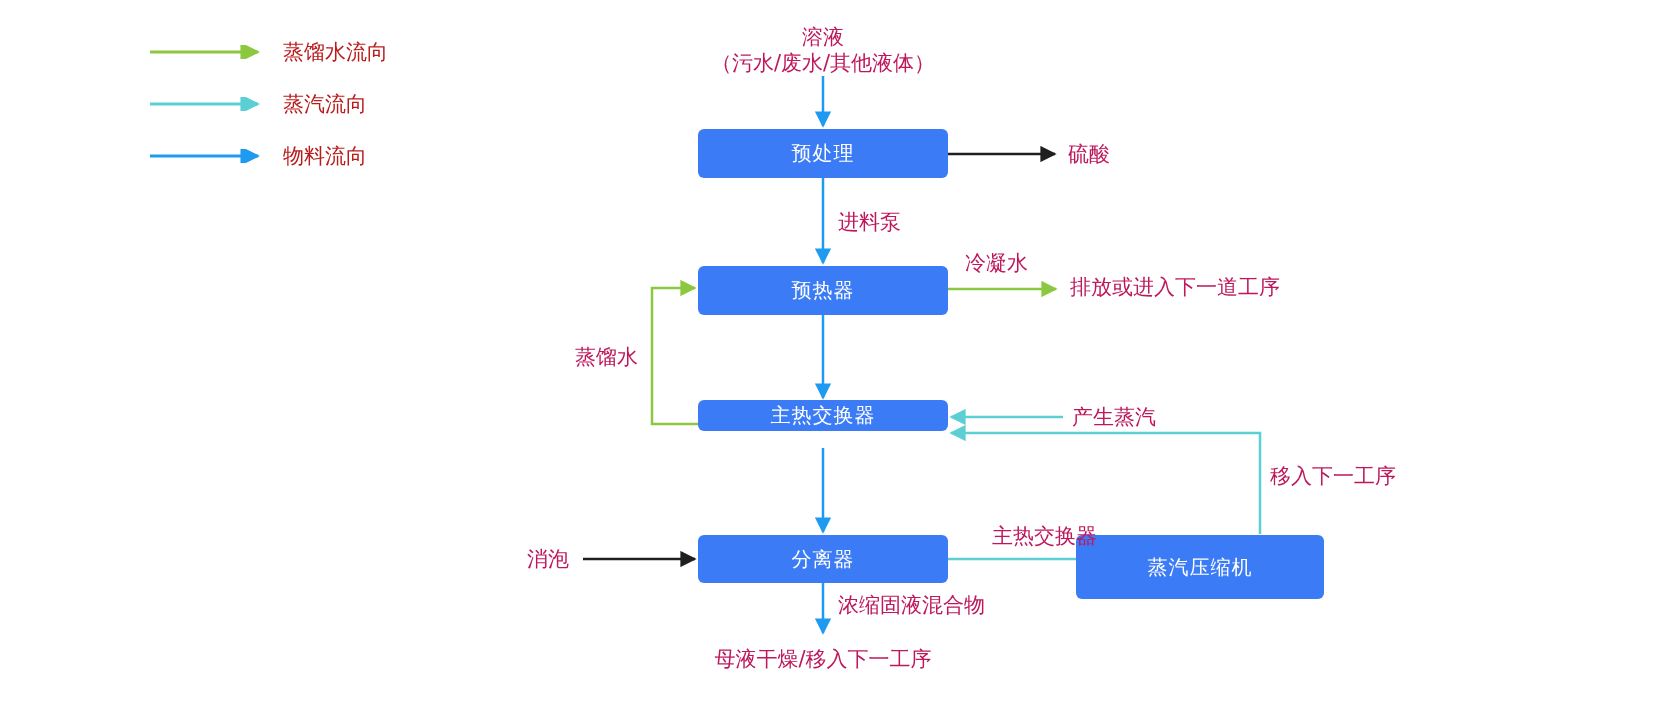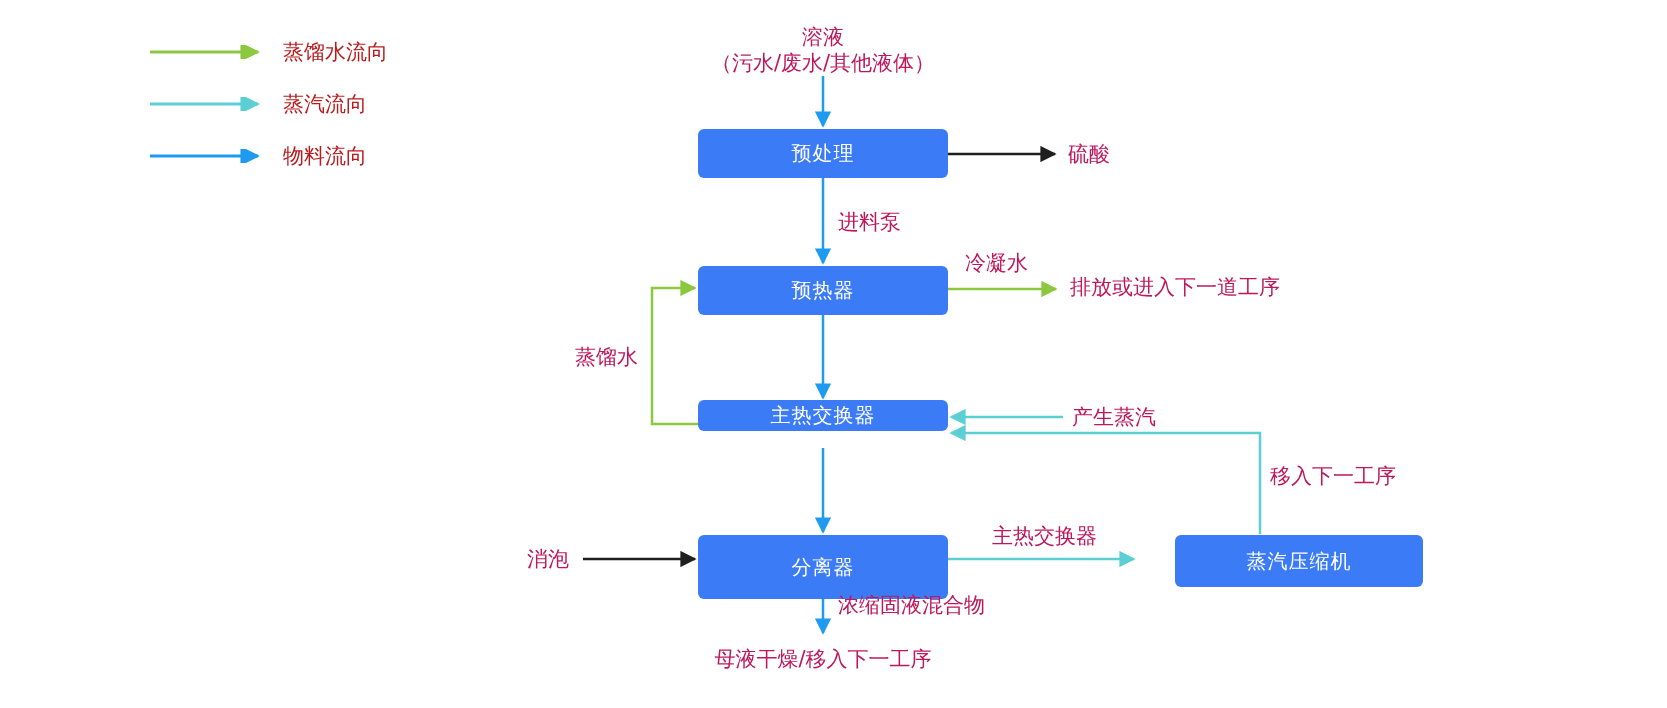--- a/index.html
+++ b/index.html
@@ -87,24 +87,24 @@
 
   <div class="node" style="left:698px;top:129px;width:250px;height:49px">
     <span>预处理</span>
   </div>
   <div class="node" style="left:698px;top:266px;width:250px;height:49px">
     <span>预热器</span>
   </div>
   <div class="node" style="left:698px;top:400px;width:250px;height:31px">
     <span>主热交换器</span>
   </div>
-  <div class="node" style="left:698px;top:535px;width:250px;height:64px">
+  <div class="node" style="left:698px;top:535px;width:250px;height:48px">
     <span>分离器</span>
   </div>
-  <div class="node" style="left:1175px;top:535px;width:248px;height:52px">
+  <div class="node" style="left:1076px;top:535px;width:248px;height:64px">
     <span>蒸汽压缩机</span>
   </div>
 
   <div class="lbl" style="left:1068px;top:141px">硫酸</div>
   <div class="lbl" style="left:838px;top:209px">进料泵</div>
   <div class="lbl" style="left:965px;top:250px">冷凝水</div>
   <div class="lbl" style="left:1070px;top:274px">排放或进入下一道工序</div>
   <div class="lbl" style="left:575px;top:344px">蒸馏水</div>
   <div class="lbl" style="left:1072px;top:404px">产生蒸汽</div>
   <div class="lbl" style="left:1270px;top:463px">移入下一工序</div>

